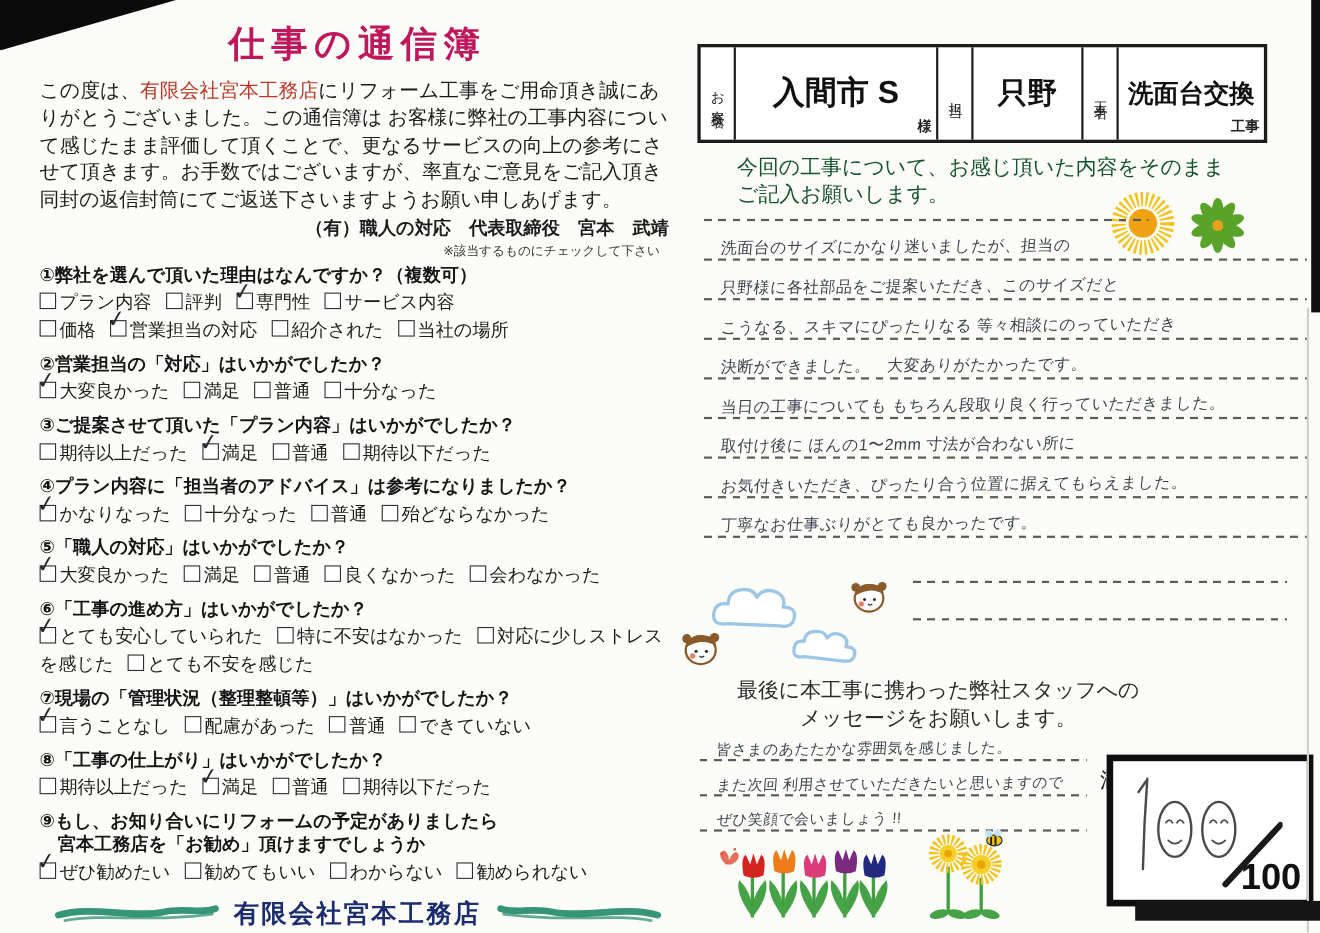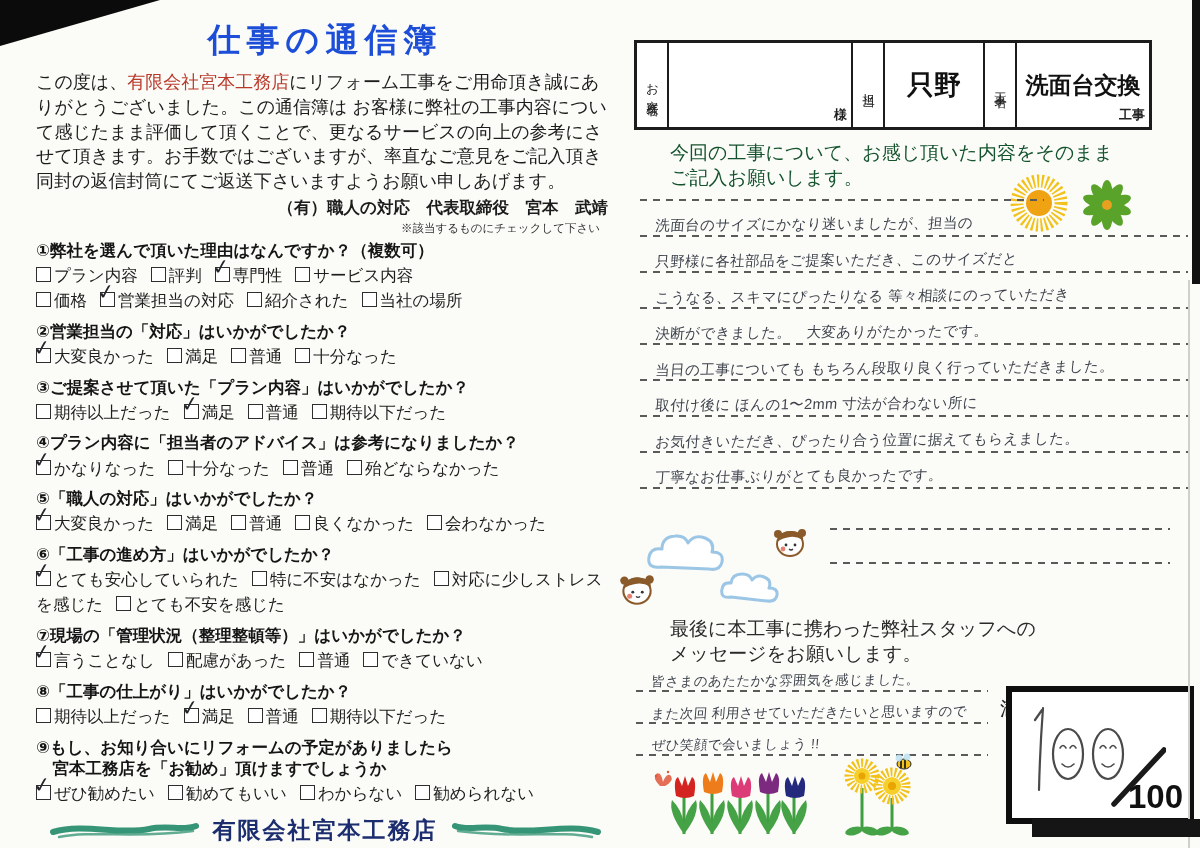--- a/index.html
+++ b/index.html
@@ -11,25 +11,25 @@
   }
   
   .scan-corner-tl{position:absolute;left:0;top:0;width:160px;height:46px;
     background:#0b0b0b;clip-path:polygon(0 0,100% 0,0 100%);z-index:5;}
   .scan-bar-right{position:absolute;right:0;top:0;width:8px;height:284px;background:#111;z-index:5;}
   .scan-bar-bottom{position:absolute;left:1032px;top:819px;width:168px;height:18px;background:#151515;z-index:5;}
   .scan-line-right{position:absolute;left:1188px;top:280px;width:2px;height:568px;background:#cfcfcc;z-index:4;}
 
   
   .page-left{position:absolute;left:36px;top:18px;width:578px;}
-  .doc-title{font-size:33px;font-weight:800;text-align:center;letter-spacing:6px;margin:0 0 7px 0;color:#1d4ed8;}
+  .doc-title{font-size:33px;font-weight:800;text-align:center;letter-spacing:6px;margin:0 0 7px 0;color:#be185d;}
   .intro{font-size:18px;line-height:1.38;margin:0 0 3px 0;color:#1c1c1c;}
   .red-text{color:#b93a2a;}
   .signature{font-size:16.5px;text-align:right;margin:2px 6px 2px 0;color:#1c1c1c;font-weight:600;}
-  .check-note{font-size:11.5px;text-align:right;margin:2px 14px 4px 0;color:#333;font-family:Liberation Mono, monospace;}
+  .check-note{font-size:11.5px;text-align:right;margin:2px 14px 4px 0;color:#333;}
   .question-block{margin:0 0 8px 0;}
   .q-text{font-size:16.5px;font-weight:700;line-height:1.28;color:#151515;white-space:pre-line;margin-bottom:2px;}
   .q-opts{font-size:16.5px;line-height:1.5;color:#1d1d1d;}
   .opt{margin-right:13px;}
   .cb{position:relative;display:inline-block;width:13px;height:13px;border:1.7px solid #2e2e2e;
       margin-right:3px;vertical-align:-1px;background:#fff;}
   .tick{position:absolute;left:-4px;top:-12px;font-size:21px;font-weight:700;color:#23262b;
       transform:rotate(-8deg);line-height:1;}
   .footer-logo{display:flex;align-items:center;justify-content:center;gap:14px;margin-top:10px;}
   .footer-company{font-size:23px;font-weight:800;color:#1b2d6e;letter-spacing:2px;}
@@ -40,21 +40,21 @@
   .tcell{border-right:2px solid #1c1c1c;display:flex;align-items:center;justify-content:center;position:relative;}
   .tcell:last-child{border-right:none;}
   .tcell-label{width:30px;font-size:12.5px;color:#222;
     writing-mode:vertical-rl;text-orientation:upright;letter-spacing:2px;text-align:center;}
   .tcell-val{font-weight:600;color:#111;}
   .cell-customer{width:182px;font-size:29px;}
   .cell-staff{width:98px;font-size:27px;}
   .cell-project{width:132px;font-size:23px;}
   .cell-suffix{position:absolute;right:4px;bottom:3px;font-size:13px;font-weight:600;color:#222;}
   .prompt{position:absolute;left:42px;top:140px;font-size:19px;line-height:1.32;color:#14532d;}
-  .prompt2{position:absolute;left:42px;top:616px;font-size:19px;line-height:1.32;color:#2a2a2a;}
+  .prompt2{position:absolute;left:42px;top:616px;font-size:19px;line-height:1.32;color:#2a2a2a;text-align:center;}
   .score-label{position:absolute;left:372px;top:648px;font-size:19px;color:#222;margin-top:48px;}
 
   .dash{background-image:repeating-linear-gradient(90deg,#5a5a5a 0 7px,transparent 7px 13px);
         background-size:100% 2px;background-position:0 100%;background-repeat:no-repeat;}
   #comment-lines{position:absolute;left:12px;top:196px;width:548px;}
   .empty-first{height:5px;width:404px;}
   .hand-line{height:36px;}
   .hand{display:inline-block;font-size:14.5px;color:#3e434c;letter-spacing:0.4px;
         transform:skewX(-5deg) rotate(-0.5deg);padding:14px 0 0 16px;white-space:nowrap;}
   .empty-dash{position:absolute;height:2px;}
@@ -131,20 +131,21 @@
       <path d="M6 12 C 65 20, 105 11, 140 18" stroke="#1f8a67" stroke-width="2.5" fill="none" stroke-linecap="round" opacity="0.7"></path>
     </svg>
   </div>
 </div>
 
 <div class="page-right">
 
   <div class="info-table">
     <div class="tcell tcell-label">お客様名</div>
     <div class="tcell tcell-val cell-customer">
+      <span>入間市 S</span>
       <span class="cell-suffix">様</span>
     </div>
     <div class="tcell tcell-label">担当</div>
     <div class="tcell tcell-val cell-staff">只野</div>
     <div class="tcell tcell-label">工事名</div>
     <div class="tcell tcell-val cell-project">
       <span>洗面台交換</span>
       <span class="cell-suffix">工事</span>
     </div>
   </div>

